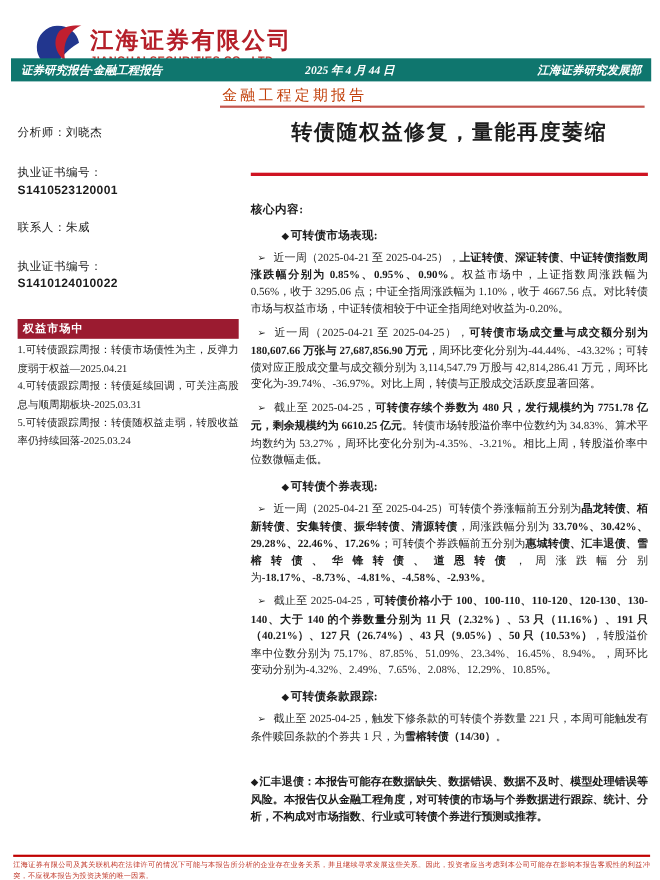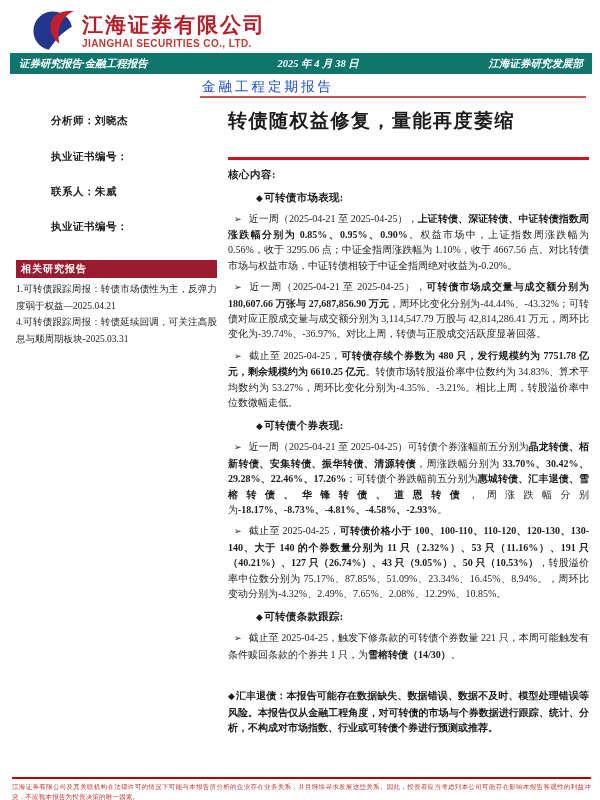--- a/index.html
+++ b/index.html
@@ -2,54 +2,54 @@
 <html><head>
 <meta charset="utf-8">
 <style>
   html,body { margin:0; padding:0; }
   body {
     width:600px; height:800px; position:relative; background:#ffffff;
     font-family:"Liberation Serif","DejaVu Serif",serif; color:#1c1c1c;
     overflow:hidden;
   }
   
-  .logo-wrap { position:absolute; top:11px; left:33px; display:flex; align-items:flex-start; }
+  .logo-wrap { position:absolute; top:23px; left:33px; display:flex; align-items:flex-start; }
   .logo-icon { width:42px; height:42px; }
   .company { margin-left:7px; padding-top:2px; }
   .company-cn { color:#b51f29; font-size:21px; font-weight:bold; letter-spacing:2px; line-height:24px; }
   .company-en { color:#c23b33; font-size:10px; font-weight:bold; letter-spacing:0.4px;
                 font-family:"Liberation Sans","DejaVu Sans",sans-serif; margin-top:1px; }
   .redbar {
     position:absolute; top:53px; left:10px; right:8px; height:21px; background:#0f766e;
     color:#ffffff; display:flex; align-items:center; justify-content:space-between;
     font-size:10.5px; font-weight:bold; font-style:italic; padding:0 9px; box-sizing:border-box;
   }
-  .doctype { position:absolute; top:78px; left:202px; font-size:13.5px; letter-spacing:3px; color:#1d4ed8; }
+  .doctype { position:absolute; top:78px; left:202px; font-size:13.5px; letter-spacing:3px; color:#c2410c; }
   .doctype-rule { position:absolute; top:96px; left:200px; width:386px; height:2px; background:#c4564e; }
 
   
   .sidebar { position:absolute; top:112px; left:16px; width:201px; }
-  .sb-line { font-size:10.5px; font-weight:bold; letter-spacing:0.5px;margin-left:35px; }
+  .sb-line { font-size:10.5px; font-weight:normal; letter-spacing:0.5px; }
   .sb-analyst { margin-top:2px; }
   .sb-certlabel1 { margin-top:22px; }
   .sb-certno { font-family:"Liberation Sans","DejaVu Sans",sans-serif; font-size:11px; font-weight:bold; margin-top:3px; letter-spacing:0.3px; }
   .sb-contact { margin-top:21px; }
   .sb-certlabel2 { margin-top:21px; }
   .related-banner {
     margin-top:26px; background:#9b1b30; color:#ffffff; font-weight:bold; font-size:10px;
     padding:2px 5px 2px 5px; letter-spacing:1px;
   }
   .reports { list-style:none; margin:3px 0 0 0; padding:0; font-size:9.5px; line-height:16.5px; text-align:justify; }
   .reports li { margin:0; }
 
   
   .main { position:absolute; top:106px; left:228px; width:361px; }
-  .main-title { font-size:19px; font-weight:bold; text-align:left; letter-spacing:1.5px; line-height:26px; margin:2px 0 0 0; }
+  .main-title { font-size:19px; font-weight:bold; text-align:center; letter-spacing:1.5px; line-height:26px; margin:2px 0 0 0; }
   .title-rule { height:2.5px; background:#cf1322; margin-top:23px; }
-  .core-label { font-weight:bold; font-size:10.5px; margin-top:8px; letter-spacing:0.5px; }
+  .core-label { font-weight:bold; font-size:10.5px; margin-top:24px; letter-spacing:0.5px; }
   .sec-heading { font-weight:bold; font-size:10.5px; margin-top:9px; letter-spacing:0.3px;margin-left:28px; }
   .diamond { font-size:9px; padding-right:1px; }
   .para { font-size:10px; line-height:15.4px; text-align:justify; margin-top:6px; text-indent:6px; }
   .para .bullet { font-family:"DejaVu Sans",sans-serif; font-size:9px; padding-right:7px; color:#1c1c1c; }
   .b { font-weight:bold; }
   .risk { font-size:10px; line-height:15.4px; text-align:justify; margin-top:26px; font-weight:bold; }
 
   
   .footer-rule { position:absolute; top:777px; left:12px; right:9px; height:2px; background:#c00000; }
   .footer-text {
@@ -68,37 +68,40 @@
     </svg>
   </span>
   <span class="company">
     <div class="company-cn">江海证券有限公司</div>
     <div class="company-en">JIANGHAI SECURITIES CO., LTD.</div>
   </span>
 </div>
 
 <div class="redbar">
   <span>证券研究报告·金融工程报告</span>
-  <span>2025 年 4 月 38 日</span>
+  <span>2025 年 4 月 44 日</span>
   <span>江海证券研究发展部</span>
 </div>
 
 <div class="doctype">金融工程定期报告</div>
 <div class="doctype-rule"></div>
 
 <div class="sidebar">
   <div class="sb-line sb-analyst">分析师：刘晓杰</div>
   <div class="sb-line sb-certlabel1">执业证书编号：</div>
+  <div class="sb-certno">S1410523120001</div>
   <div class="sb-line sb-contact">联系人：朱威</div>
   <div class="sb-line sb-certlabel2">执业证书编号：</div>
+  <div class="sb-certno">S1410124010022</div>
 
-  <div class="related-banner">相关研究报告</div>
+  <div class="related-banner">权益市场中</div>
   <ul class="reports">
     <li>1.可转债跟踪周报：转债市场债性为主，反弹力度弱于权益—2025.04.21</li>
     <li>4.可转债跟踪周报：转债延续回调，可关注高股息与顺周期板块-2025.03.31</li>
+    <li>5.可转债跟踪周报：转债随权益走弱，转股收益率仍持续回落-2025.03.24</li>
   </ul>
 </div>
 
 <div class="main">
   <div class="main-title">转债随权益修复，量能再度萎缩</div>
   <div class="title-rule"></div>
   <div class="core-label">核心内容:</div>
 
   <div class="sec-heading"><span class="diamond">◆</span><span>可转债市场表现:</span></div>
   <div class="para"><span class="bullet">➢</span><span><span>近一周（2025-04-21 至 2025-04-25），</span><span class="b">上证转债、深证转债、中证转债指数周涨跌幅分别为 0.85%、0.95%、0.90%</span><span>。权益市场中，上证指数周涨跌幅为 0.56%，收于 3295.06 点；中证全指周涨跌幅为 1.10%，收于 4667.56 点。对比转债市场与权益市场，中证转债相较于中证全指周绝对收益为-0.20%。</span></span></div>

